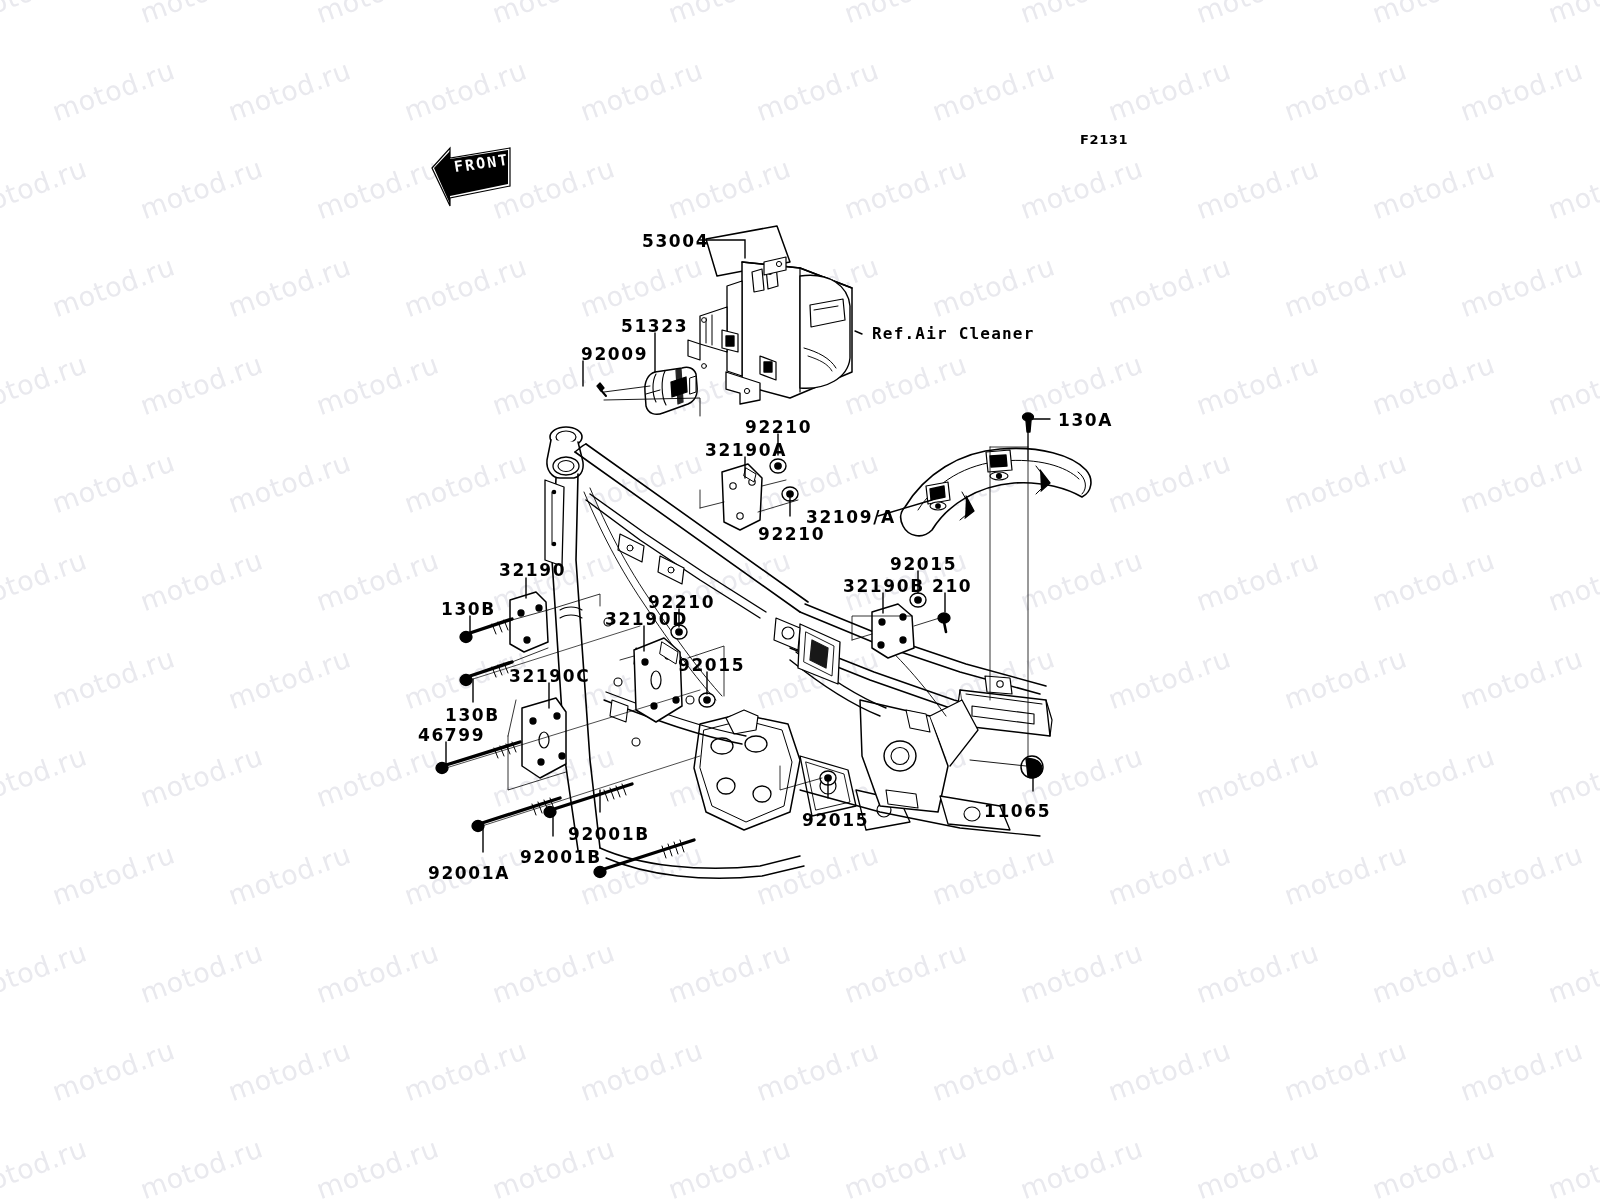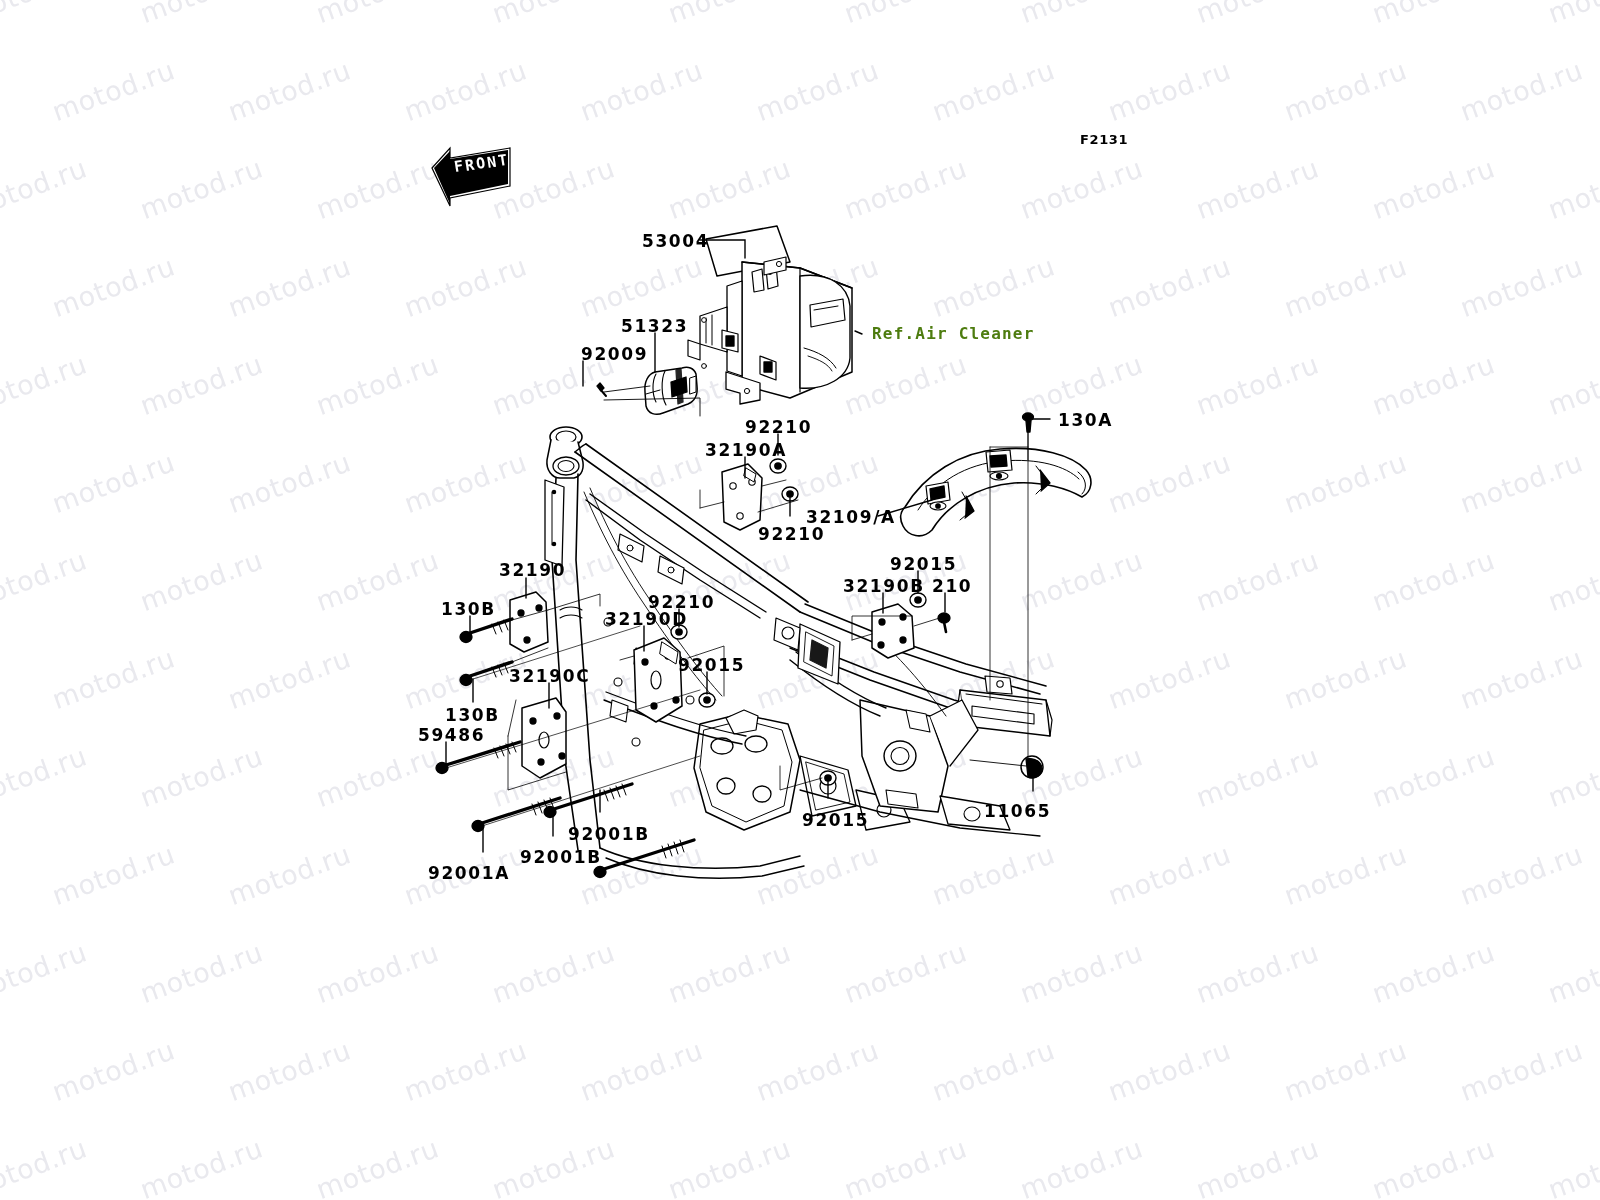--- a/index.html
+++ b/index.html
@@ -64,21 +64,21 @@
     color: #000000;
     letter-spacing: 1.6px;
     white-space: nowrap;
     line-height: 1;
   }
   .ref-label {
     position: absolute;
     font-family: "DejaVu Sans Mono", "Liberation Mono", monospace;
     font-size: 16px;
     font-weight: bold;
-    color: #4d7c0f;
+    color: #000000;
     letter-spacing: 1.2px;
     white-space: nowrap;
     line-height: 1;
   }
   #page-id {
     position: absolute;
     left: 1080px;
     top: 132px;
     font-family: "DejaVu Sans", "Liberation Sans", sans-serif;
     font-size: 13px;
@@ -639,21 +639,21 @@
         <div class="part-label" style="left: 581px; top: 346px;">92009</div>
         <div class="part-label" style="left: 745px; top: 419px;">92210</div>
         <div class="part-label" style="left: 705px; top: 442px;">32190A</div>
         <div class="part-label" style="left: 758px; top: 526px;">92210</div>
         <div class="part-label" style="left: 1058px; top: 412px;">130A</div>
         <div class="part-label" style="left: 806px; top: 509px;">32109/A</div>
         <div class="part-label" style="left: 499px; top: 562px;">32190</div>
         <div class="part-label" style="left: 441px; top: 601px;">130B</div>
         <div class="part-label" style="left: 445px; top: 707px;">130B</div>
         <div class="part-label" style="left: 509px; top: 668px;">32190C</div>
-        <div class="part-label" style="left: 418px; top: 727px;">59486</div>
+        <div class="part-label" style="left: 418px; top: 727px;">46799</div>
         <div class="part-label" style="left: 605px; top: 611px;">32190D</div>
         <div class="part-label" style="left: 648px; top: 594px;">92210</div>
         <div class="part-label" style="left: 678px; top: 657px;">92015</div>
         <div class="part-label" style="left: 890px; top: 556px;">92015</div>
         <div class="part-label" style="left: 843px; top: 578px;">32190B</div>
         <div class="part-label" style="left: 932px; top: 578px;">210</div>
         <div class="part-label" style="left: 802px; top: 812px;">92015</div>
         <div class="part-label" style="left: 984px; top: 803px;">11065</div>
         <div class="part-label" style="left: 568px; top: 826px;">92001B</div>
         <div class="part-label" style="left: 520px; top: 849px;">92001B</div>

